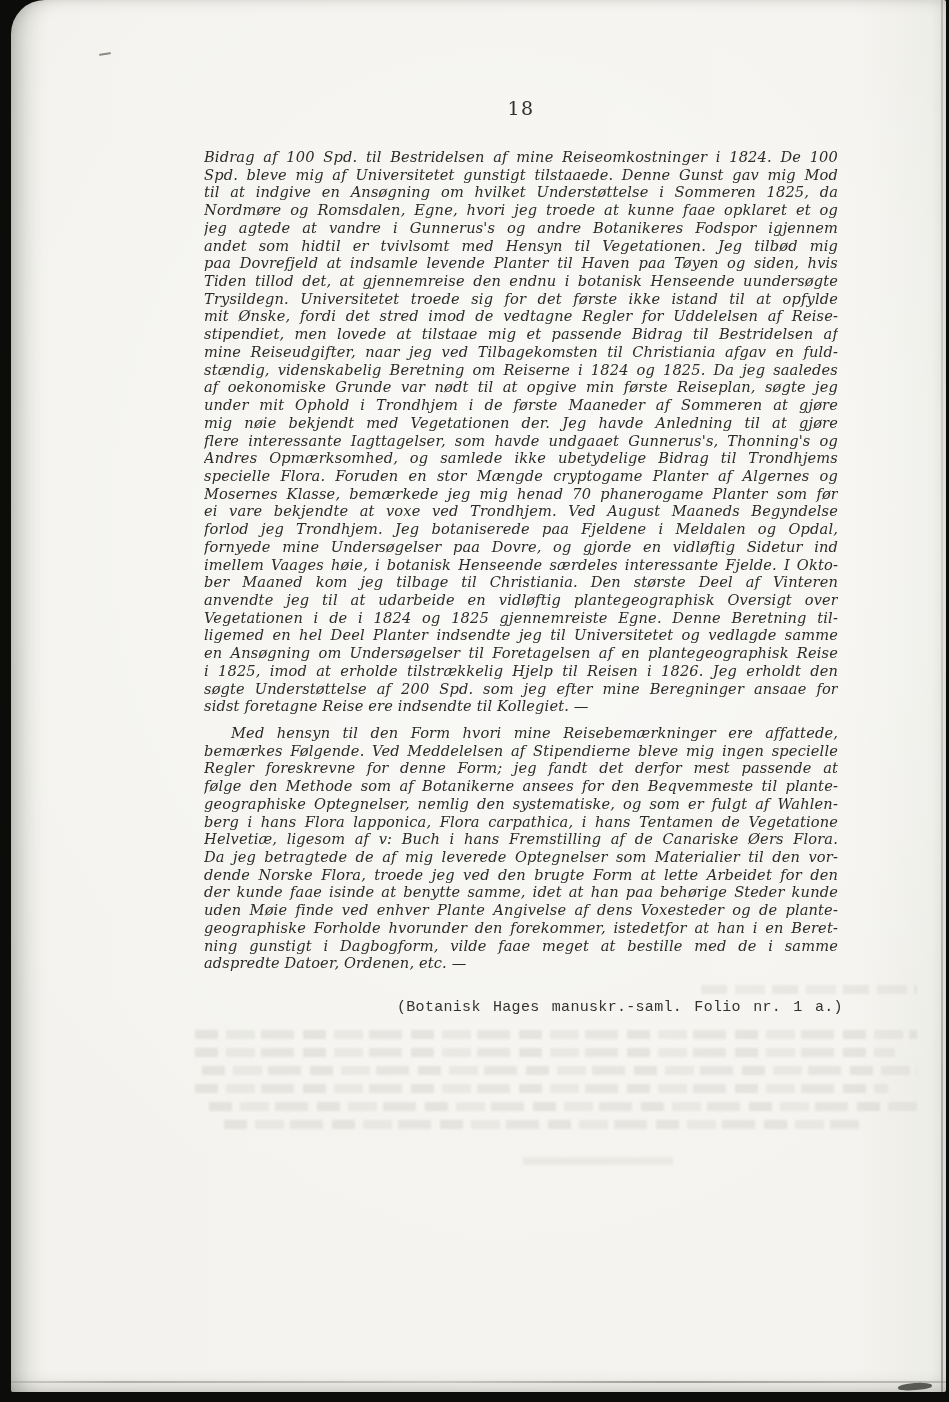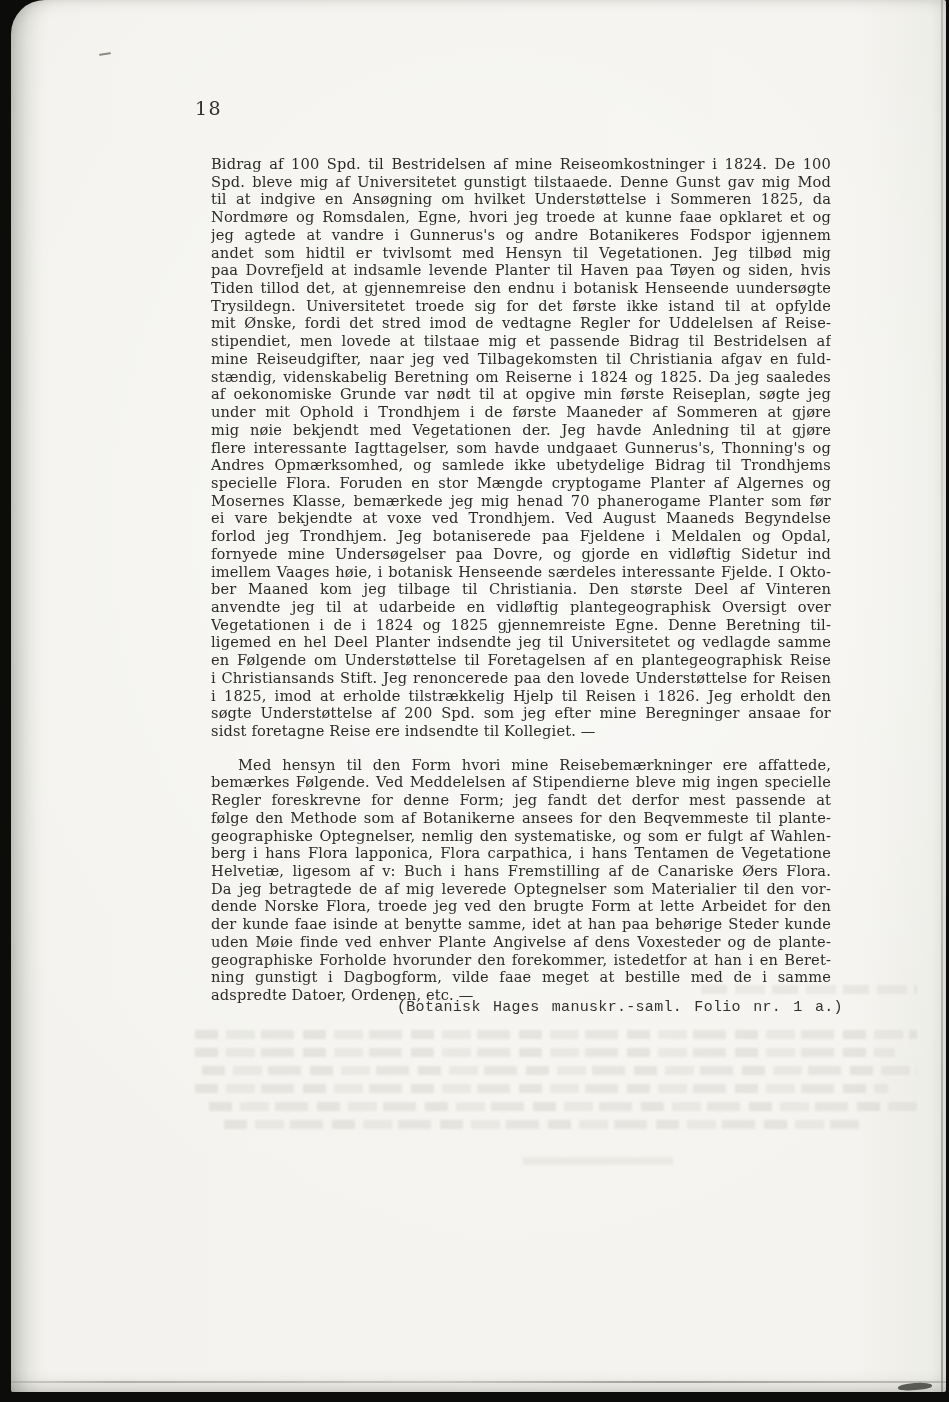--- a/index.html
+++ b/index.html
@@ -22,32 +22,32 @@
     box-shadow:
       inset 20px 0 26px -16px rgba(40,40,35,0.35),
       inset -10px 0 16px -10px rgba(60,60,55,0.18),
       inset 0 -16px 20px -14px rgba(50,50,45,0.22),
       inset 0 10px 18px -14px rgba(80,80,75,0.15);
   }
   .page-number {
     position: absolute;
     left: 184px; top: 97px;
     width: 652px;
-    text-align: left;
+    text-align: center;
     font-size: 19px;
     letter-spacing: 1.5px;
     color: #30302c;
   }
   .text-block {
     position: absolute;
     left: 184px; top: 139px;
     width: 652px;
     color: #2c2b28;
   }
-  .para { margin: 16px; }
+  .para { margin: 9px; font-style: italic; }
   .line {
     height: 17.72px;
     line-height: 17.72px;
     font-size: 14.6px;
     letter-spacing: 0.15px;
     text-align: justify;
     text-align-last: justify;
     overflow: hidden;
   }
   .para .line:last-child { text-align-last: left; }
@@ -166,22 +166,21 @@
         <div class="line">specielle Flora.  Foruden en stor Mængde cryptogame Planter af Algernes og</div>
         <div class="line">Mosernes Klasse, bemærkede jeg mig henad 70 phanerogame Planter som før</div>
         <div class="line">ei vare bekjendte at voxe ved Trondhjem.  Ved August Maaneds Begyndelse</div>
         <div class="line">forlod jeg Trondhjem.  Jeg botaniserede paa Fjeldene i Meldalen og Opdal,</div>
         <div class="line">fornyede mine Undersøgelser paa Dovre, og gjorde en vidløftig Sidetur ind</div>
         <div class="line">imellem Vaages høie, i botanisk Henseende særdeles interessante Fjelde. I Okto-</div>
         <div class="line">ber Maaned kom jeg tilbage til Christiania.  Den største Deel af Vinteren</div>
         <div class="line">anvendte jeg til at udarbeide en vidløftig plantegeographisk Oversigt over</div>
         <div class="line">Vegetationen i de i 1824 og 1825 gjennemreiste Egne.  Denne Beretning til-</div>
         <div class="line">ligemed en hel Deel Planter indsendte jeg til Universitetet og vedlagde samme</div>
-        <div class="line">en Følgende om Understøttelse til Foretagelsen af en plantegeographisk Reise</div>
-        <div class="line">i Christiansands Stift.  Jeg renoncerede paa den lovede Understøttelse for Reisen</div>
+        <div class="line">en Ansøgning om Undersøgelser til Foretagelsen af en plantegeographisk Reise</div>
         <div class="line">i 1825, imod at erholde tilstrækkelig Hjelp til Reisen i 1826.  Jeg erholdt den</div>
         <div class="line">søgte Understøttelse af 200 Spd. som jeg efter mine Beregninger ansaae for</div>
         <div class="line">sidst foretagne Reise ere indsendte til Kollegiet. —</div>
       </div>
     <div class="para para-2">
         <div class="line">Med hensyn til den Form hvori mine Reisebemærkninger ere affattede,</div>
         <div class="line">bemærkes Følgende.  Ved Meddelelsen af Stipendierne bleve mig ingen specielle</div>
         <div class="line">Regler foreskrevne for denne Form; jeg fandt det derfor mest passende at</div>
         <div class="line">følge den Methode som af Botanikerne ansees for den Beqvemmeste til plante-</div>
         <div class="line">geographiske Optegnelser, nemlig den systematiske, og som er fulgt af Wahlen-</div>

